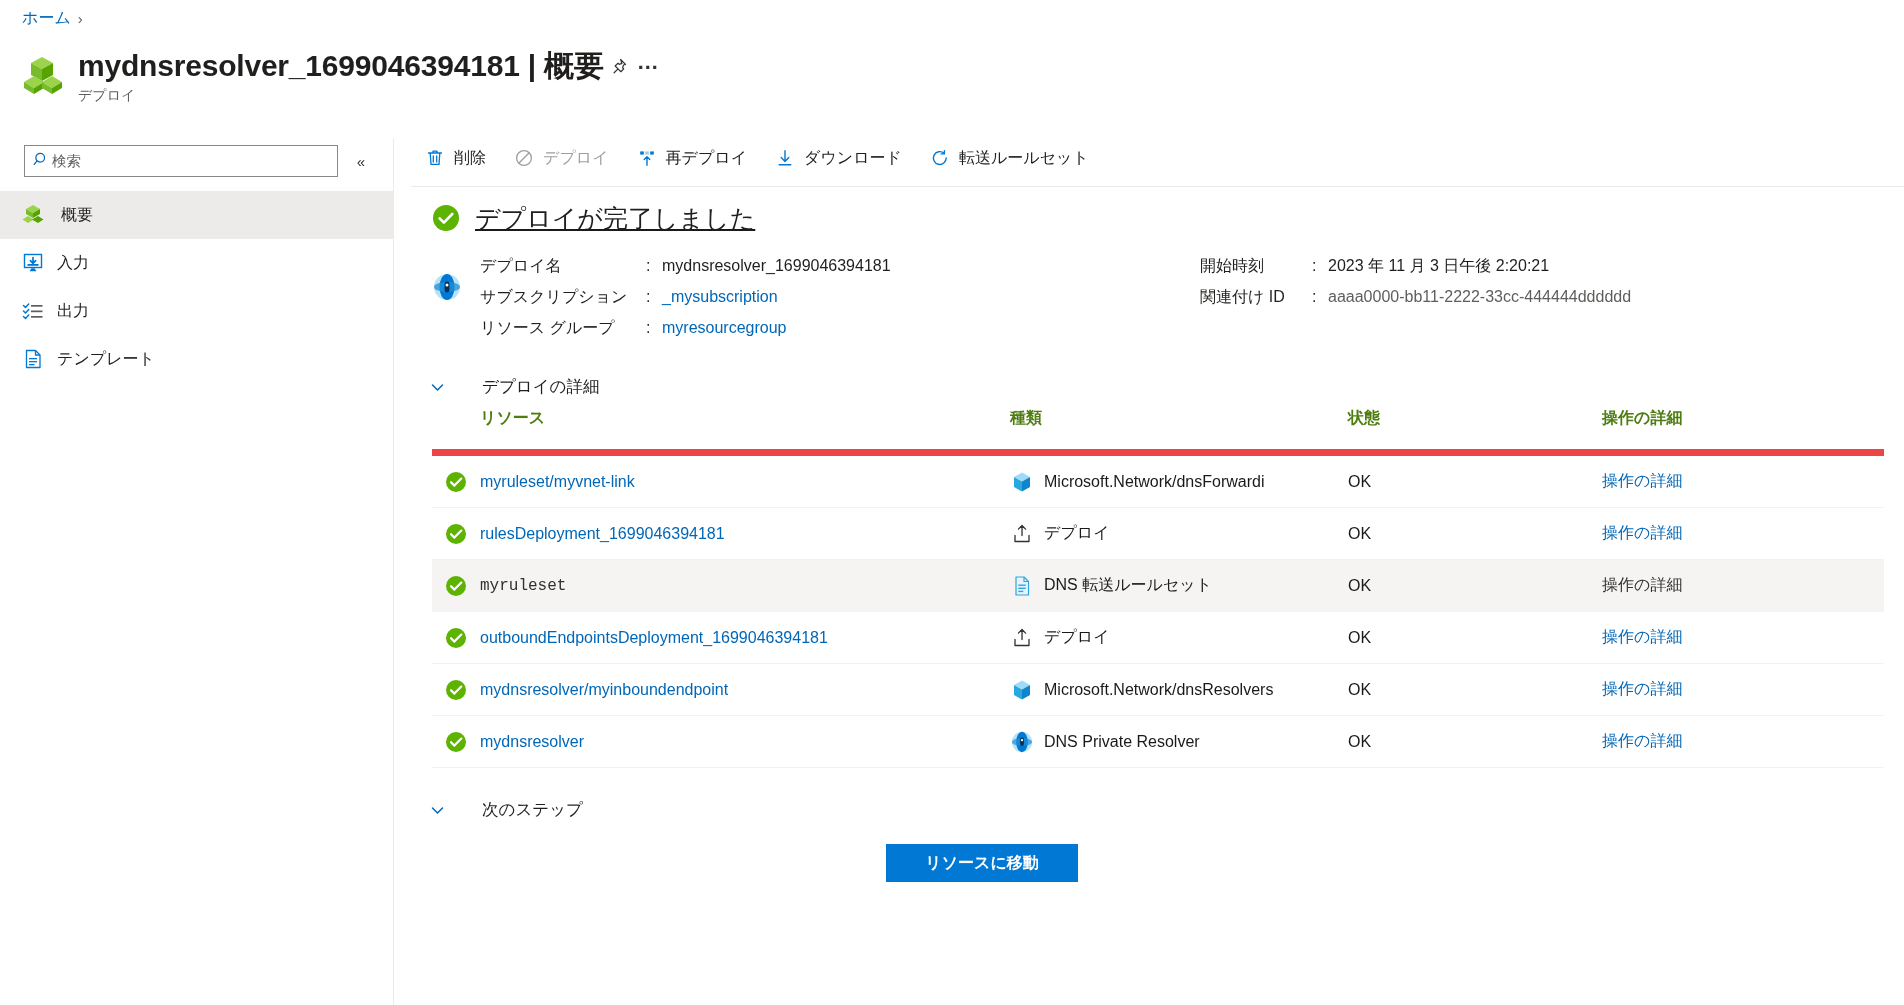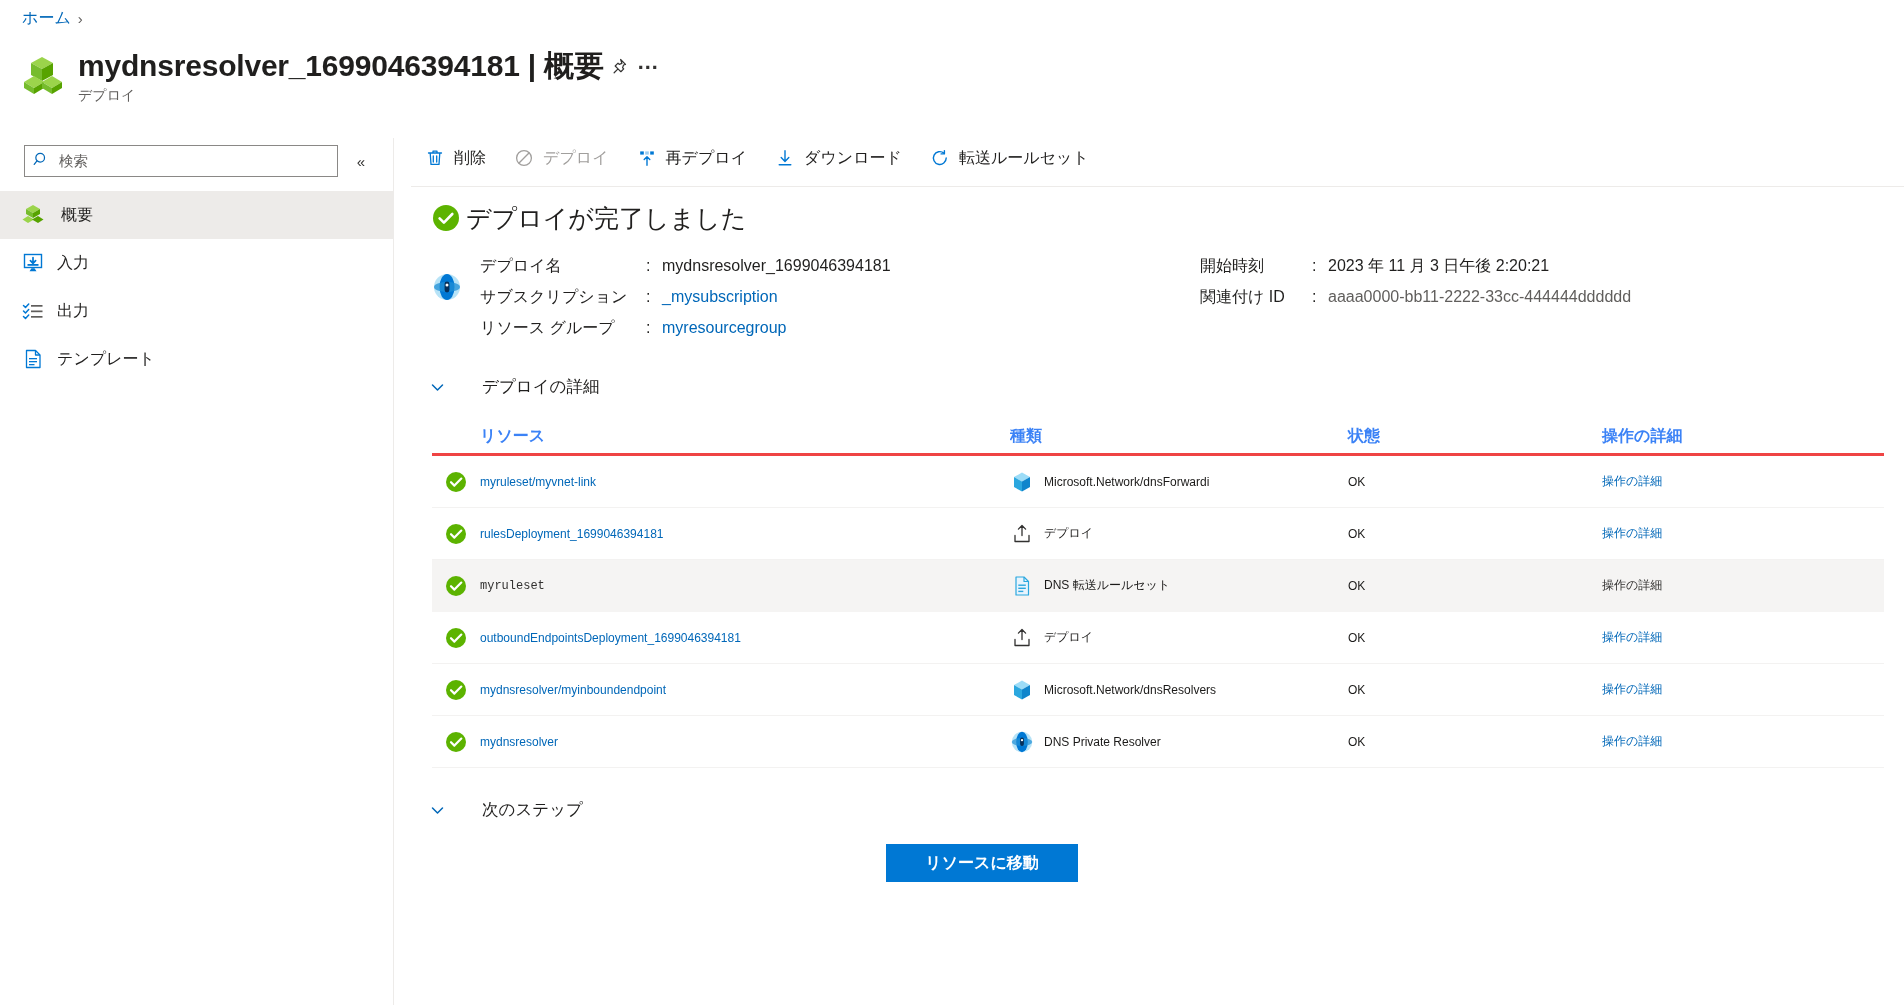--- a/index.html
+++ b/index.html
@@ -49,21 +49,21 @@
     position: absolute; left: 0; top: 138px;
     width: 393px; height: 867px; background: #ffffff;
   }
   .search-row {
     display: flex; align-items: center; gap: 10px;
     padding: 0 18px 0 24px; height: 46px;
   }
   .search-box {
     flex: 1 1 auto; height: 32px; border: 1px solid #8a8886;
     background: #fff; display: flex; align-items: center;
-    padding: 8px 8px; gap: 7px; max-width: 314px;
+    padding: 8px 8px; max-width: 314px;
   }
   .search-box .mag { flex: none; }
   .search-box input {
     border: 0; outline: 0; flex: 1 1 auto; font-size: 14.5px;
     font-family: inherit; color: #323130; background: transparent;
   }
   .search-box input::placeholder { color: #605e5c; opacity: 1; }
   .collapse-btn {
     width: 26px; height: 26px; flex: none; cursor: pointer;
     display: flex; align-items: center; justify-content: center;
@@ -101,22 +101,22 @@
 
   .cmd-underline {
     position: absolute; left: 411px; top: 186px;
     width: 1493px; height: 1px; background: #edebe9;
   }
 
   
   .main { position: absolute; left: 411px; top: 196px; width: 1493px; }
 
   .status-head {
-    display: flex; align-items: center; gap: 6px;
-    margin-left: 21px; height: 44px;
+    display: flex; align-items: center; gap: 15px;
+    margin-left: 21px; height: 44px; text-decoration: underline;
   }
   .status-head .shield { width: 28px; height: 28px; flex: none; }
   .status-head .stitle { font-size: 25px; font-weight: 400; color: #201f1e; }
 
   .info-block {
     display: flex; margin-top: 10px; margin-left: 21px; position: relative;
   }
   .info-icon { width: 30px; height: 30px; flex: none; margin-top: 22px; }
   .info-cols { display: flex; flex: 1 1 auto; }
   .info-left { margin-left: 18px; width: 720px; }
@@ -134,26 +134,26 @@
     display: flex; align-items: center; gap: 36px;
     margin-left: 18px; height: 40px; cursor: pointer;
     font-size: 16.5px; color: #201f1e; width: 360px;
   }
   .chev { width: 17px; height: 17px; flex: none; color: #0067b8; }
 
   
   .table { margin-left: 21px; margin-top: 11px; width: 1452px; }
   .thead {
     display: flex; align-items: flex-end; height: 38px;
-    font-size: 16px; font-weight: 600; color: #3b82f6;
-    border-bottom: 3px solid #ef4444; padding-bottom: 6px;
+    font-size: 16px; font-weight: 600; color: #4d7c0f;
+    border-bottom: 7px solid #ef4444; padding-bottom: 20px;
   }
   .trow {
     display: flex; align-items: center; height: 52px;
-    border-bottom: 1px solid #f3f2f1; font-size: 12px; cursor: pointer;
+    border-bottom: 1px solid #f3f2f1; font-size: 16px; cursor: pointer;
   }
   .trow.hl { background: #f5f4f3; border-bottom-color: #f5f4f3; }
   .c-state { width: 48px; flex: none; display: flex; justify-content: center; align-items: center; }
   .c-res { width: 530px; flex: none; }
   .c-type { width: 338px; flex: none; display: flex; align-items: center; gap: 10px; overflow: hidden; }
   .c-type .tlabel { white-space: nowrap; overflow: hidden; }
   .c-status { width: 254px; flex: none; }
   .c-ops { flex: 1 1 auto; }
   .thead .c-state { width: 48px; }
   .link { color: #0067b8; cursor: pointer; }

